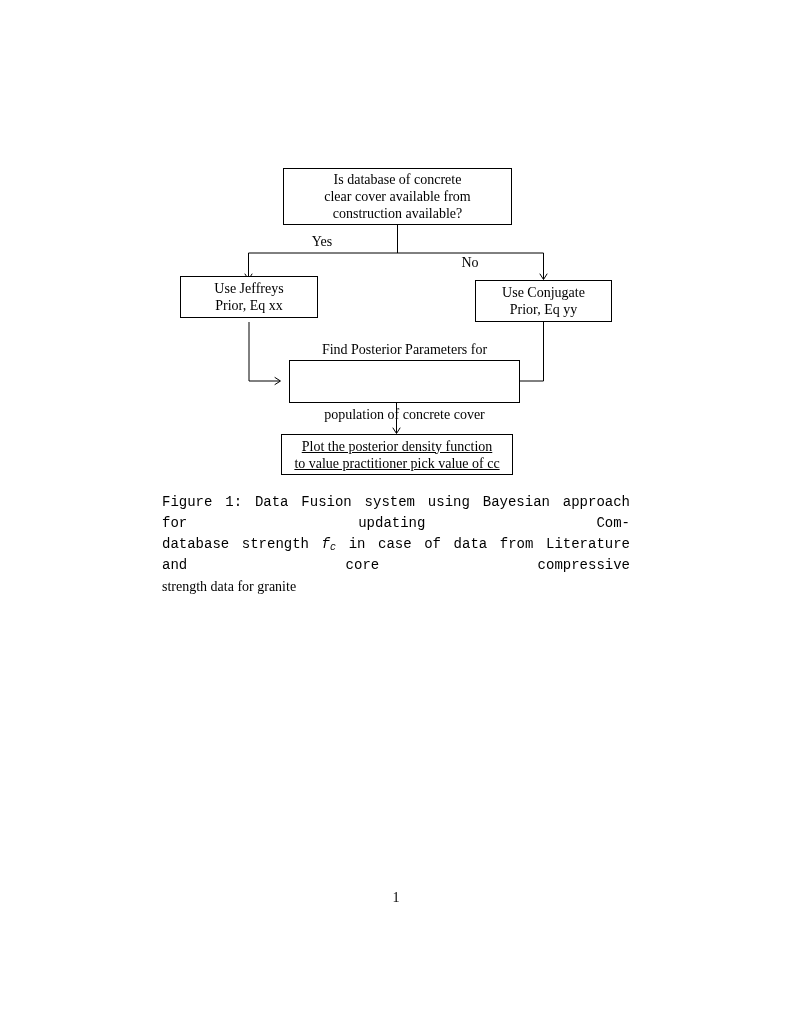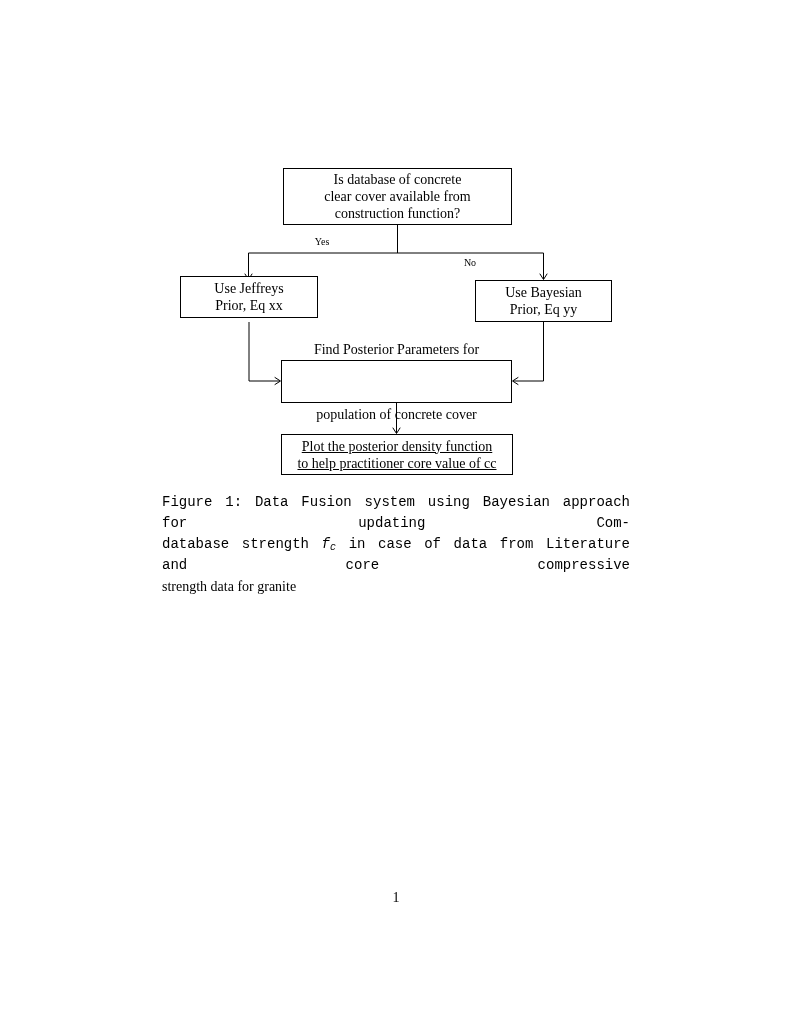--- a/index.html
+++ b/index.html
@@ -23,29 +23,29 @@
     align-items: center;
     text-align: center;
     font-size: 14px;
     line-height: 17px;
     white-space: nowrap;
   }
   .node .line { display: block; }
   .node-question { left: 283px; top: 168px; width: 229px; height: 57px; }
   .node-jeffreys { left: 180px; top: 276px; width: 138px; height: 42px; text-align: right; }
   .node-conjugate { left: 475px; top: 280px; width: 137px; height: 42px; }
-  .node-posterior { left: 281px; top: 360px; width: 231px; height: 43px; gap: 48px; }
+  .node-posterior { left: 289px; top: 360px; width: 231px; height: 43px; gap: 48px; }
   .node-plot { left: 281px; top: 434px; width: 232px; height: 41px; text-decoration: underline; }
   .connectors { position: absolute; left: 0; top: 0; }
   .connectors path { stroke: #000000; stroke-width: 1; fill: none; }
   .connectors path.arrowhead { stroke-linecap: round; stroke-linejoin: round; }
   .edge-label {
     position: absolute;
     width: 60px;
-    font-size: 10px;
+    font-size: 14px;
     line-height: 16px;
     text-align: center;
   }
   .edge-label-yes { left: 292px; top: 234px; }
   .edge-label-no { left: 440px; top: 234px; margin-top: 21px; }
   .caption {
     position: absolute;
     left: 162px;
     top: 492px;
     width: 468px;
@@ -87,44 +87,44 @@
       <path class="arrowhead" d="M 275 377.5 L 280.5 381 L 275 384.5"></path>
       <path d="M 543.5 322 L 543.5 381 L 513 381"></path>
       <path class="arrowhead" d="M 518 377.5 L 512.5 381 L 518 384.5"></path>
       <path d="M 396.5 403 L 396.5 433"></path>
       <path class="arrowhead" d="M 393 428 L 396.5 433.5 L 400 428"></path>
     </svg>
 
     <div class="node node-question">
       <span class="line">Is database of concrete</span>
       <span class="line">clear cover available from</span>
-      <span class="line">construction function?</span>
+      <span class="line">construction available?</span>
     </div>
 
     <div class="edge-label edge-label-yes">Yes</div>
     <div class="edge-label edge-label-no">No</div>
 
     <div class="node node-jeffreys">
       <span class="line">Use Jeffreys</span>
       <span class="line">Prior, Eq xx</span>
     </div>
 
     <div class="node node-conjugate">
-      <span class="line">Use Bayesian</span>
+      <span class="line">Use Conjugate</span>
       <span class="line">Prior, Eq yy</span>
     </div>
 
     <div class="node node-posterior">
       <span class="line">Find Posterior Parameters for</span>
       <span class="line">population of concrete cover</span>
     </div>
 
     <div class="node node-plot">
       <span class="line">Plot the posterior density function</span>
-      <span class="line">to help practitioner core value of cc</span>
+      <span class="line">to value practitioner pick value of cc</span>
     </div>
 
   </div>
 
   <div class="caption">
     <div class="cap-line justified">Figure 1: Data Fusion system using Bayesian approach for updating Com-</div>
     <div class="cap-line justified">
       <span>database strength</span>
       <span class="mvar">f</span><sub>c</sub>
       <span>in case of data from Literature and core compressive</span>

